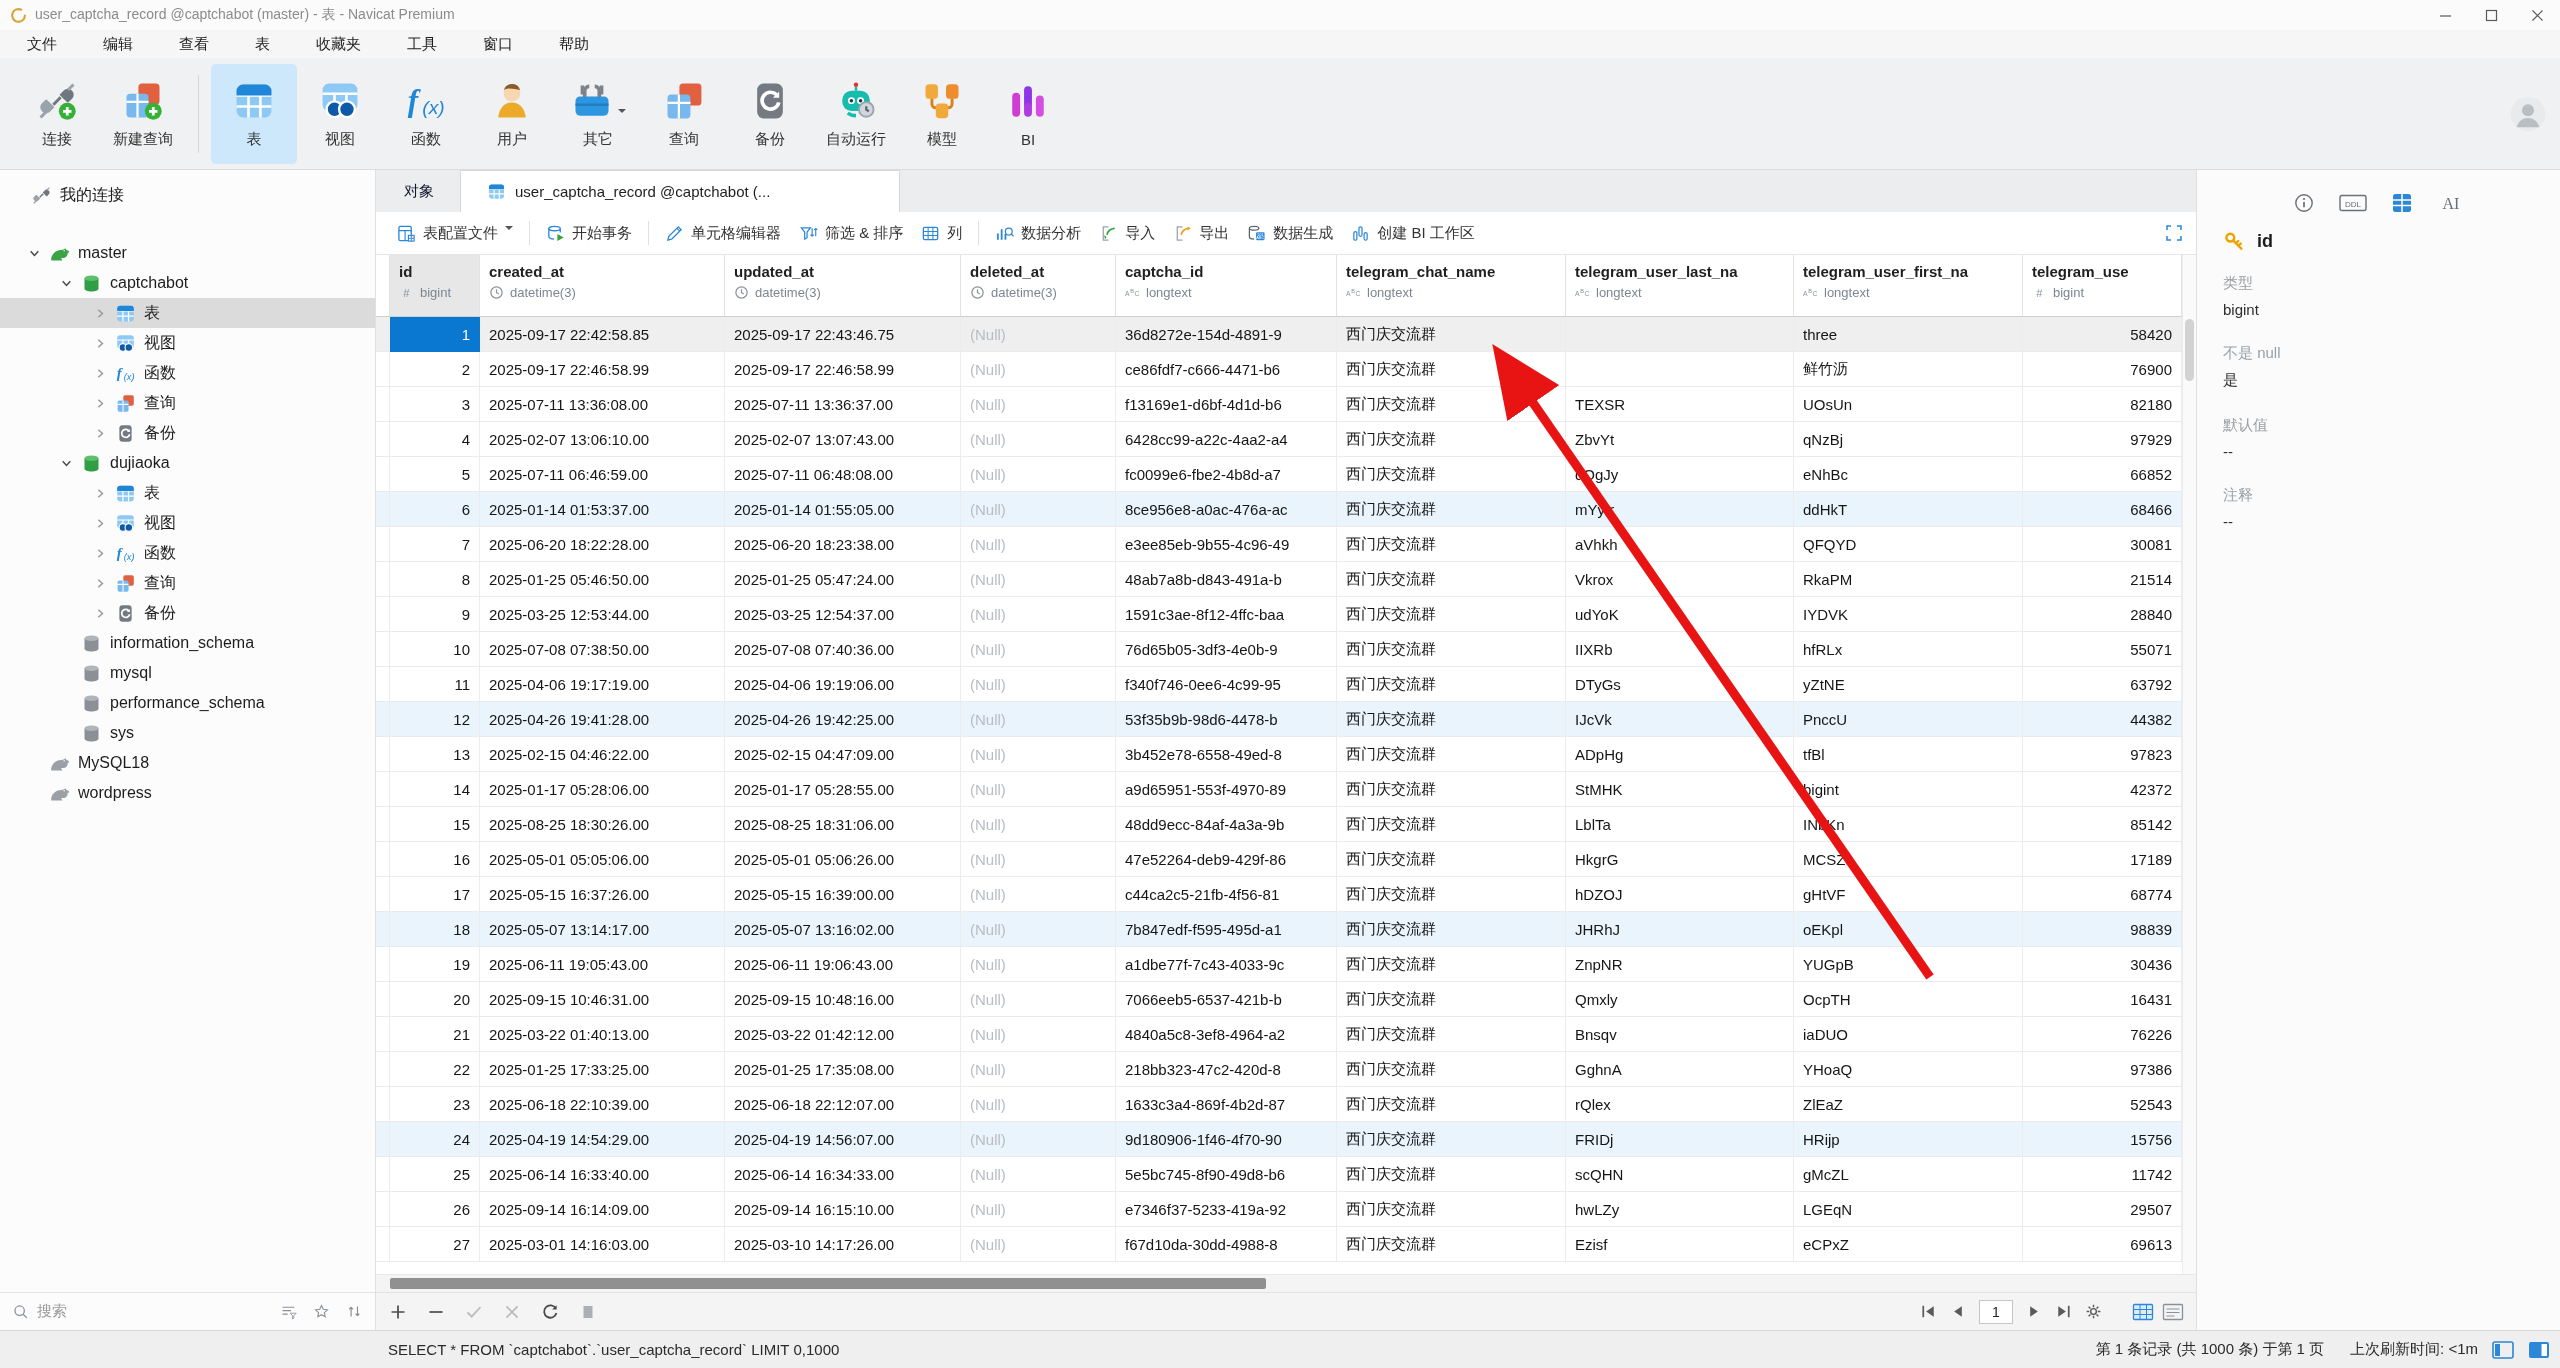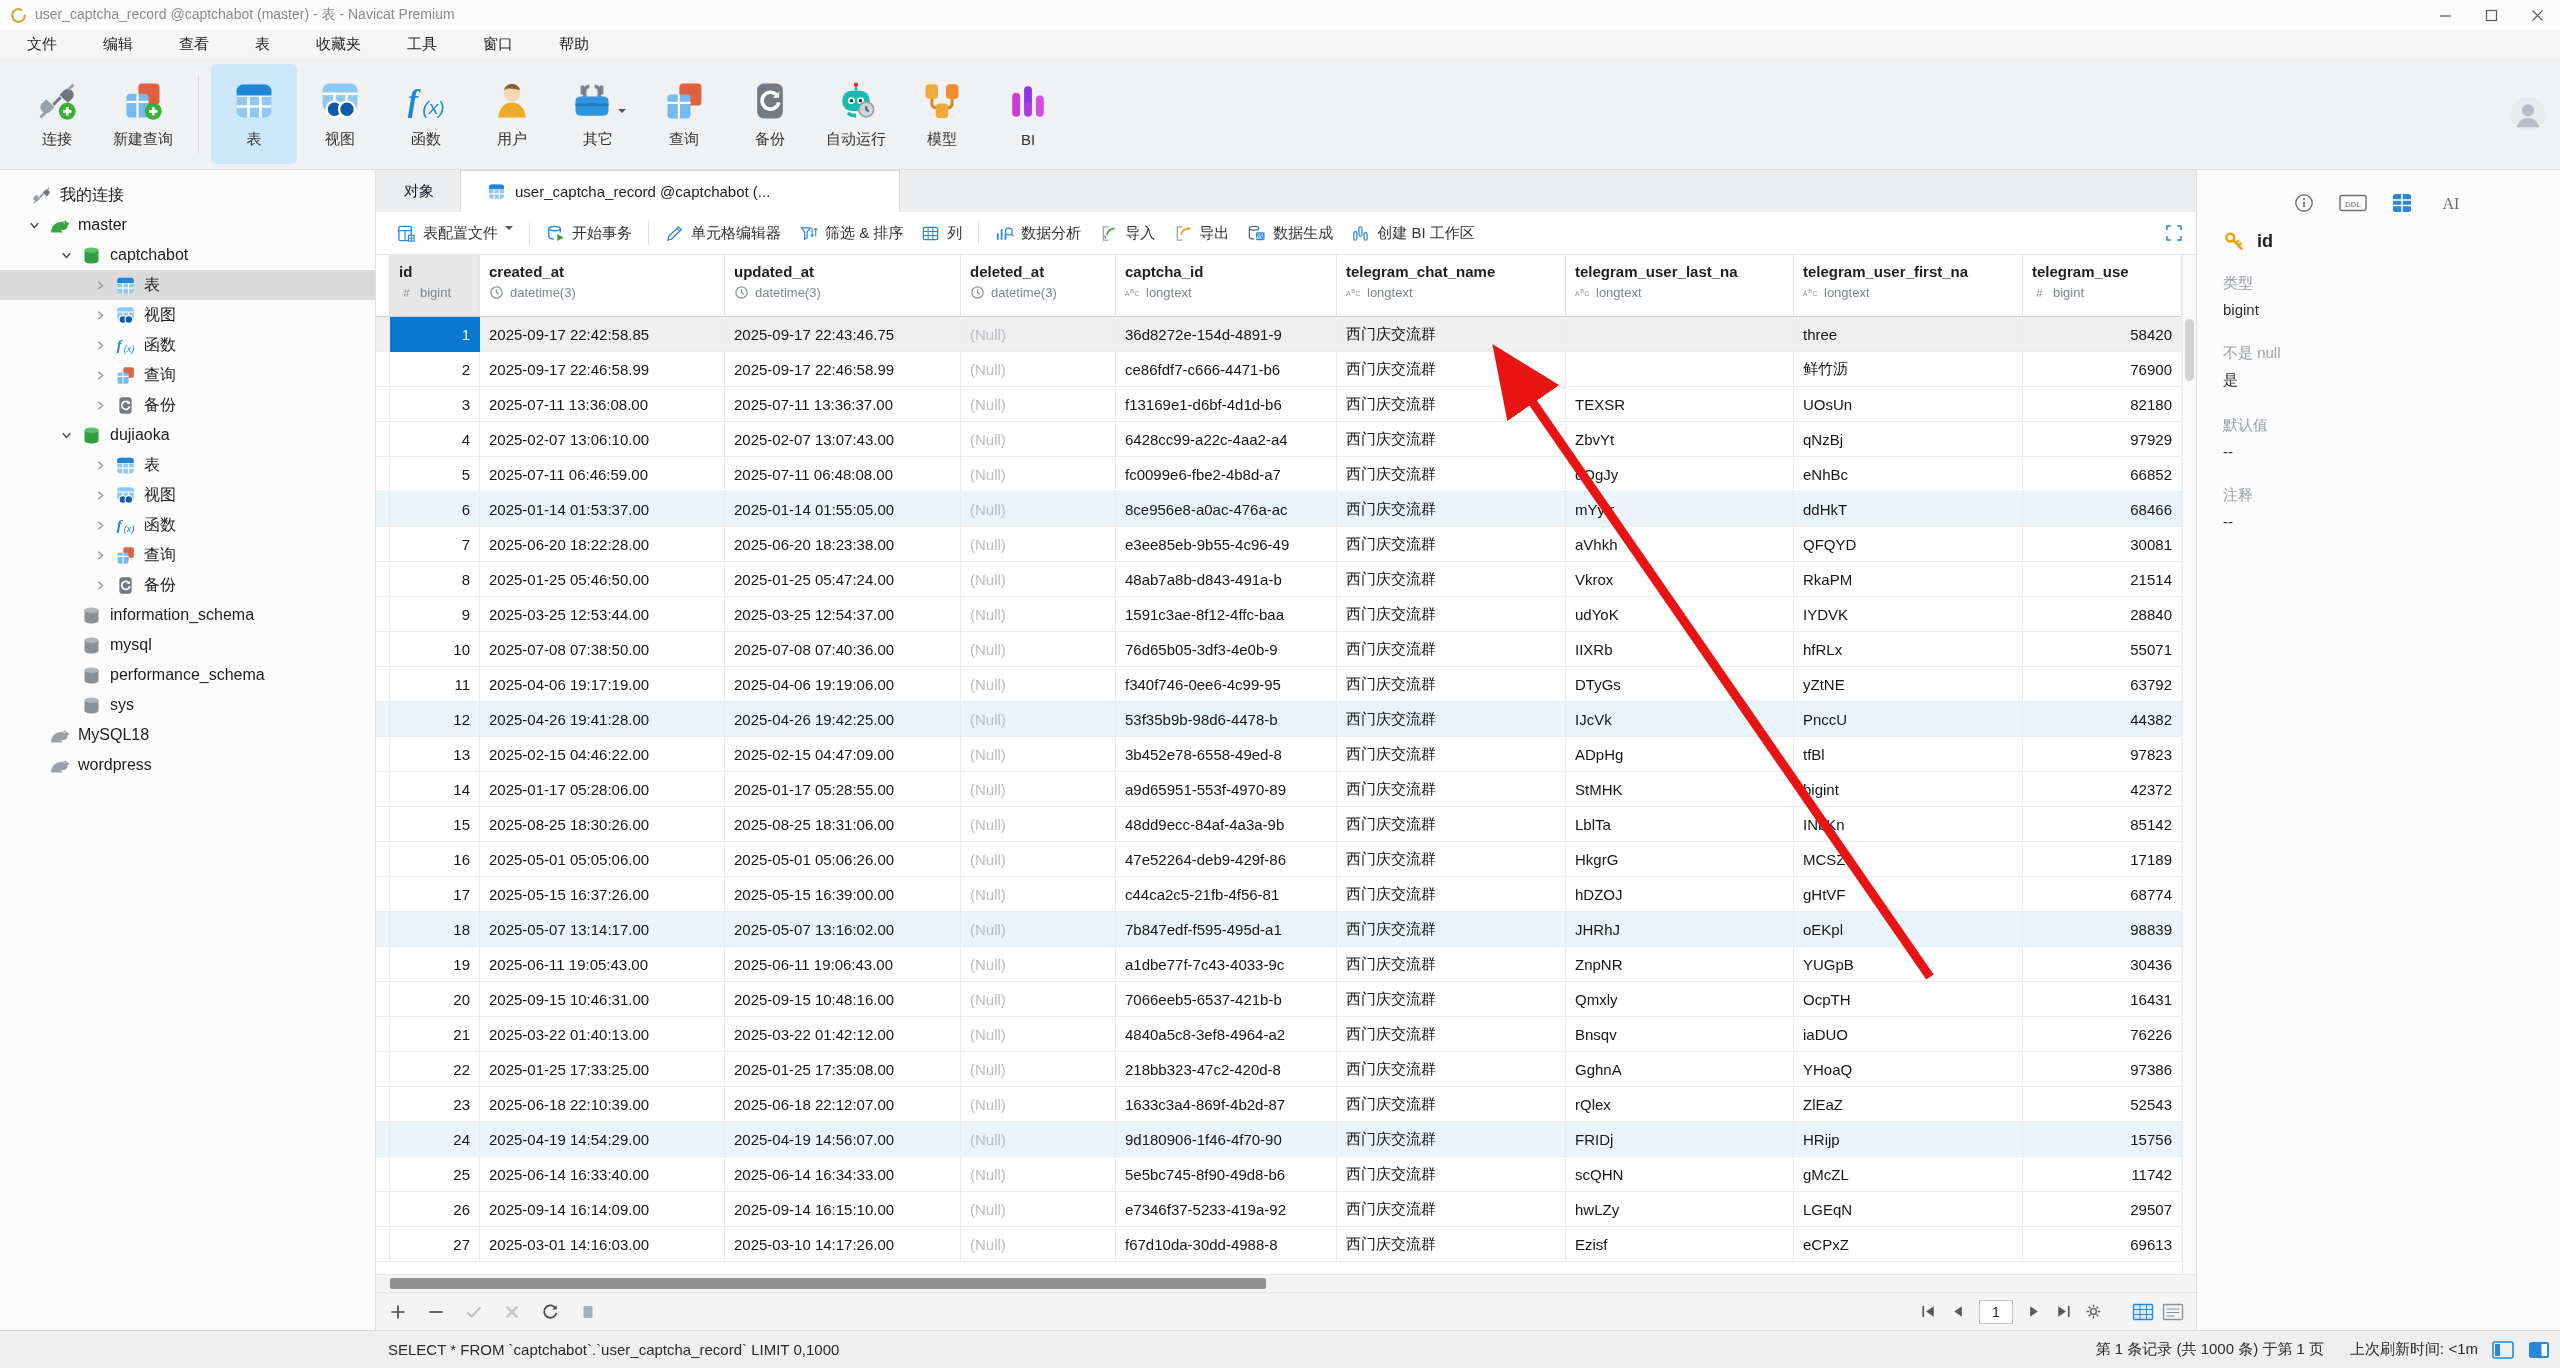--- a/index.html
+++ b/index.html
@@ -348,21 +348,21 @@
             <span class="icon">
               <svg viewBox="0 0 24 24">
                 <path d="M8.6 13.4l2 2-2.3 2.3a3.1 3.1 0 0 1-4.4 0l-.1-.1a3.1 3.1 0 0 1 0-4.4L6.1 11z" fill="#9aa2ab"></path>
                 <path d="M15.4 10.6l-2-2 2.3-2.3a3.1 3.1 0 0 1 4.4 0l.1.1a3.1 3.1 0 0 1 0 4.4L17.9 13z" fill="#6e767e"></path>
                 <path d="M10 14l4-4" stroke="#6e767e" stroke-width="1.6"></path>
                 <path d="M3 21l3-3M18 6l3-3" stroke="#9aa2ab" stroke-width="1.6"></path>
               </svg>
             </span>
             <span class="tree-label">我的连接</span>
           </div>
-          <div class="tree-item" style="padding-left: 28px;">
+          <div class="tree-item" style="padding-left: 28px; margin-top: 28px;">
             <span class="icon chev">
               <svg viewBox="0 0 12 12">
                 <path d="M2.5 4l3.5 3.8L9.5 4" fill="none" stroke="#4a4a4a" stroke-width="1.4"></path>
               </svg>
             </span>
             <span class="icon">
               <svg viewBox="0 0 24 24">
                 <path d="M2.5 17.5c1.2-5.8 6-9.5 11.5-9.5 1.8 0 3.6-.6 4.6-1.9l1.4 2c1.4.3 2.6 1.2 3.2 2.4l-1.9.8c.3 3-1.8 5.9-5.2 5.9h-2.3l1.6 2.8H2.5z" fill="#3aa345"></path>
                 <circle cx="17.3" cy="8.9" r=".8" fill="#fff"></circle>
               </svg>
@@ -601,20 +601,48 @@
             <span class="chev-spacer"></span>
             <span class="icon">
               <svg viewBox="0 0 24 24">
                 <path d="M2.5 17.5c1.2-5.8 6-9.5 11.5-9.5 1.8 0 3.6-.6 4.6-1.9l1.4 2c1.4.3 2.6 1.2 3.2 2.4l-1.9.8c.3 3-1.8 5.9-5.2 5.9h-2.3l1.6 2.8H2.5z" fill="#9aa0a6"></path>
                 <circle cx="17.3" cy="8.9" r=".8" fill="#fff"></circle>
               </svg>
             </span>
             <span class="tree-label">wordpress</span>
           </div>
         </div>
+      <div class="sidebar-search">
+        <span class="icon" id="ic-search">
+            <svg viewBox="0 0 20 20">
+              <circle cx="9" cy="9" r="5.5" fill="none" stroke="#8a9097" stroke-width="1.5"></circle>
+              <path d="M13.2 13.2l4.3 4.3" stroke="#8a9097" stroke-width="1.5"></path>
+            </svg>
+          </span>
+        <span class="search-ph">搜索</span>
+        <span class="search-icons">
+          <span class="icon" style="width:17px;height:17px" id="ic-filterlist">
+              <svg viewBox="0 0 20 20">
+                <path d="M3 5h14M3 9h10M3 13h6" stroke="#8a9097" stroke-width="1.4"></path>
+                <path d="M12 12h7l-2.8 3v3l-1.4.8v-3.8z" fill="none" stroke="#8a9097" stroke-width="1"></path>
+              </svg>
+            </span>
+          <span class="icon" style="width:17px;height:17px" id="ic-star">
+              <svg viewBox="0 0 20 20">
+                <path d="M10 3l2.1 4.4 4.9.6-3.6 3.3.9 4.8L10 13.8 5.7 16.1l.9-4.8L3 8l4.9-.6z" fill="none" stroke="#8a9097" stroke-width="1.3"></path>
+              </svg>
+            </span>
+          <span class="icon" style="width:17px;height:17px" id="ic-sortsw">
+              <svg viewBox="0 0 20 20">
+                <path d="M6 16V5M6 5L3.8 7.4M6 5l2.2 2.4" stroke="#8a9097" stroke-width="1.4" fill="none"></path>
+                <path d="M13.5 4v11M13.5 15l-2.2-2.4M13.5 15l2.2-2.4" stroke="#8a9097" stroke-width="1.4" fill="none"></path>
+              </svg>
+            </span>
+        </span>
+      </div>
     </div>
 
     <div class="content">
       <div class="tabbar" id="tabbar">
           <div class="tab">
             <span class="tab-label">对象</span>
           </div>
           <div class="tab active">
             <span class="icon">
               <svg viewBox="0 0 24 24">

